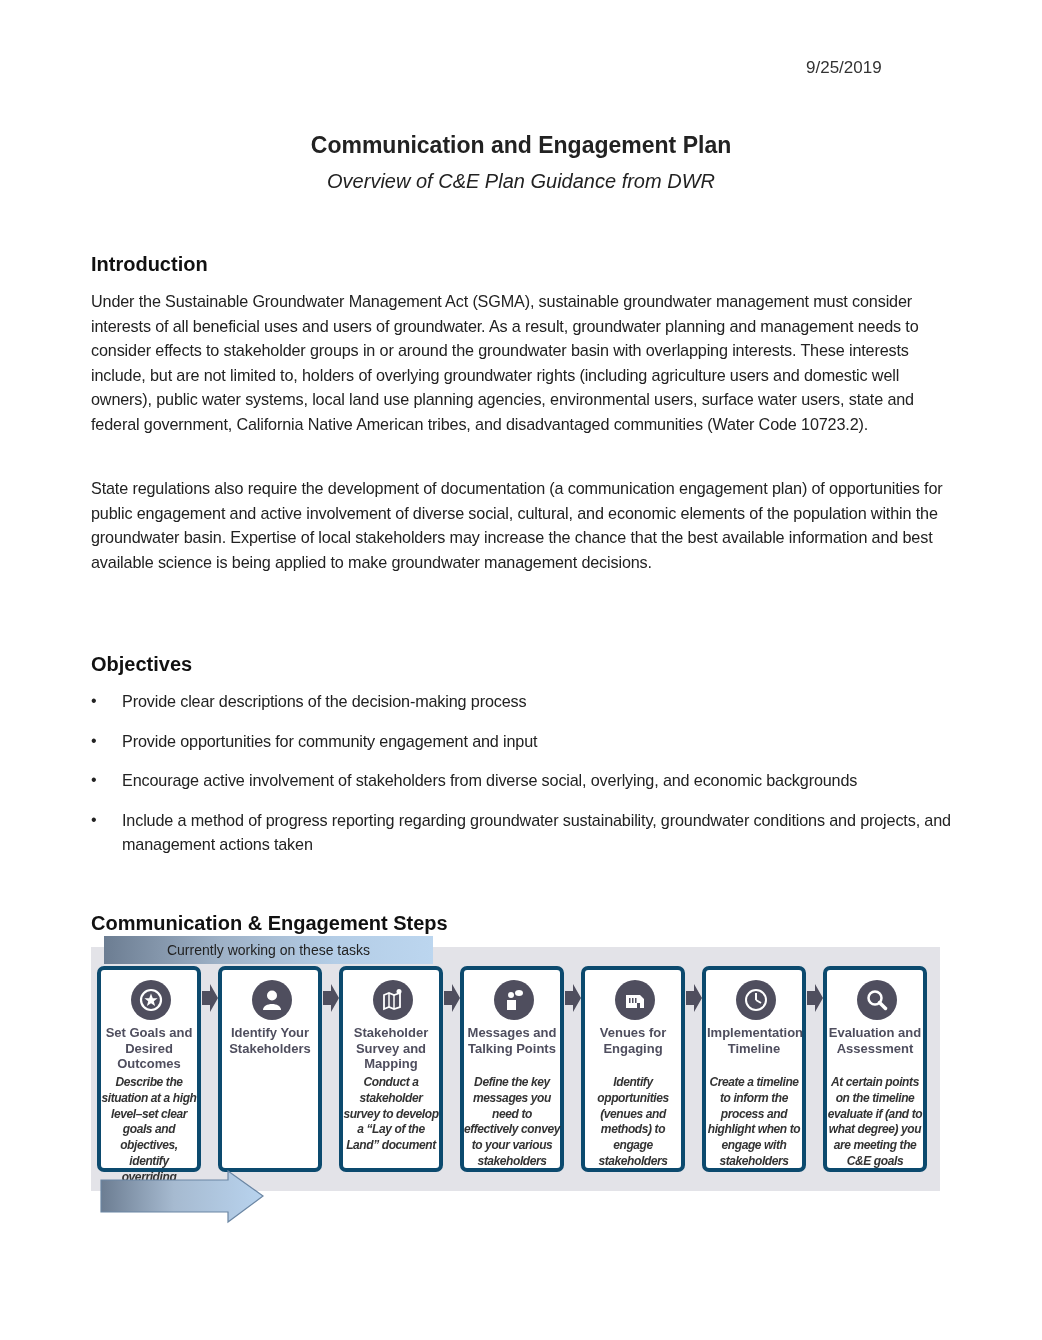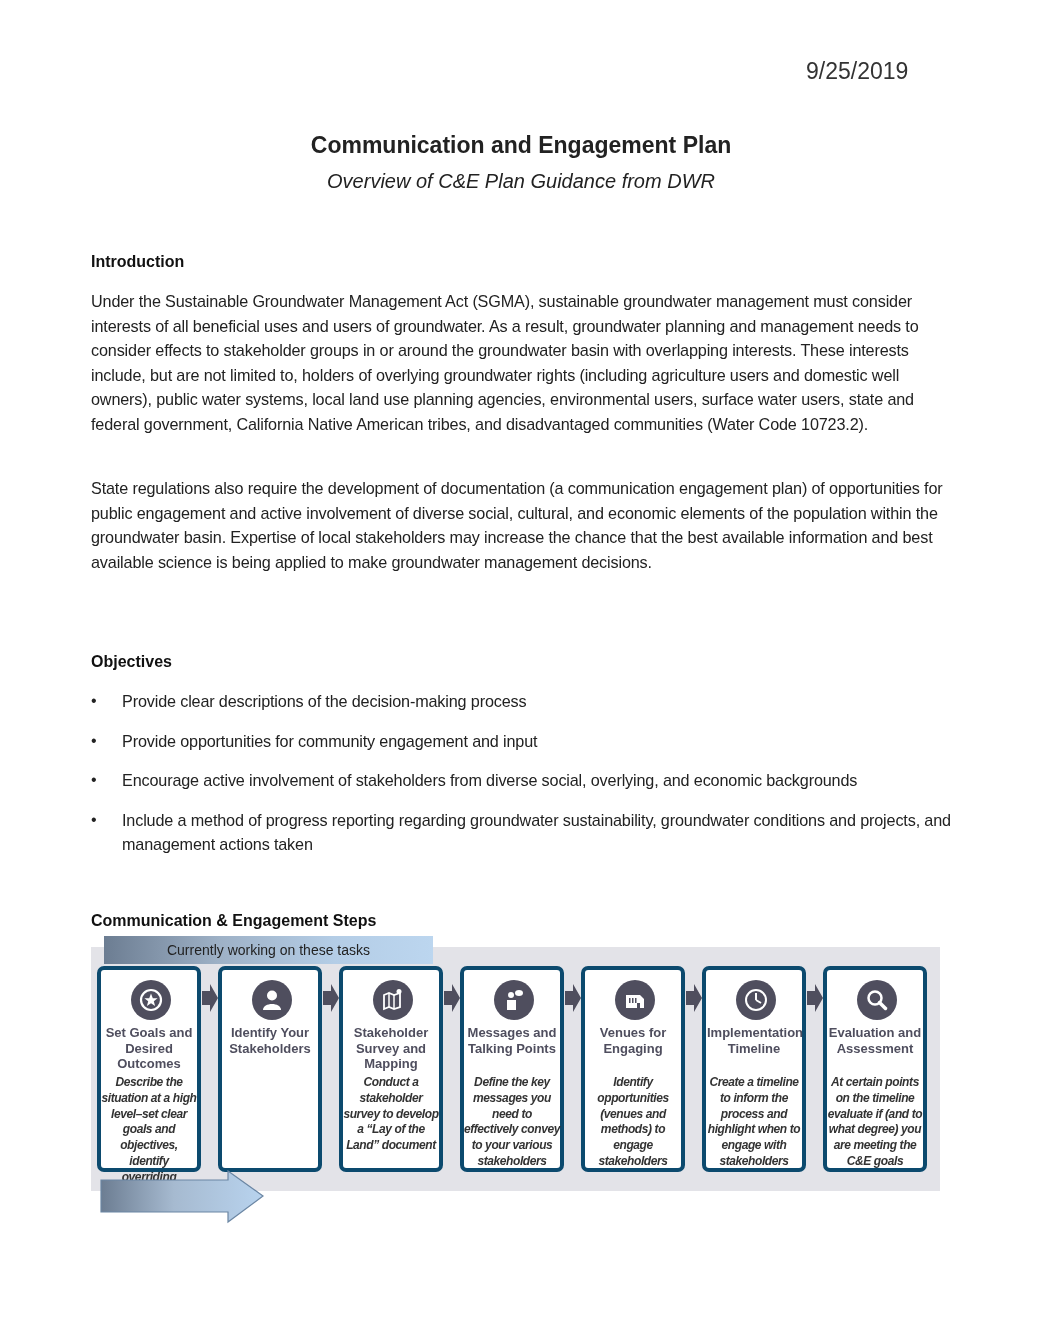--- a/index.html
+++ b/index.html
@@ -1,23 +1,23 @@
 <!DOCTYPE html>
 <html><head>
 <meta charset="utf-8">
 <style>
   html, body { margin: 0; padding: 0; background: #ffffff; }
   body { width: 1042px; height: 1340px; position: relative; overflow: hidden;
          font-family: "Liberation Sans", "DejaVu Sans", sans-serif; color: #222; }
-  .date { position: absolute; left: 806px; top: 58px; font-size: 23px; color: #333; }
+  .date { position: absolute; left: 806px; top: 58px; font-size: 17px; color: #333; }
   .title { position: absolute; left: 0; width: 1042px; top: 120px; text-align: center;
            font-size: 23px; font-weight: bold; color: #222; margin-top: 12px; }
   .subtitle { position: absolute; left: 0; width: 1042px; top: 170px; text-align: center;
               font-size: 20px; font-style: italic; color: #222; }
-  .heading { position: absolute; left: 91px; font-size: 16px; font-weight: bold; color: #111; }
+  .heading { position: absolute; left: 91px; font-size: 20px; font-weight: bold; color: #111; }
   .para { position: absolute; left: 91px; width: 860px; font-size: 16.2px; line-height: 24.5px; color: #222; letter-spacing: -0.15px; }
   .bullets { position: absolute; left: 91px; top: 689px; width: 860px; margin: 0; padding: 0; list-style: none; }
   .bullets li { position: relative; padding-left: 31px; font-size: 16.2px; line-height: 24.5px; margin-bottom: 15px; color: #222; letter-spacing: -0.15px; }
   .bullets li .dot { position: absolute; left: 0; top: 0; font-size: 16px; }
 
   
   .diagram { position: absolute; left: 91px; top: 936px; width: 850px; height: 292px; }
   .diagram-bg { position: absolute; left: 0; top: 11px; width: 849px; height: 244px; background: #e3e3e8; }
   .banner { position: absolute; left: 13px; top: 0; width: 329px; height: 28px;
             background: linear-gradient(to right, #6c7d92 0%, #9eb1c6 35%, #b4cde6 70%, #bcd6ef 100%);

